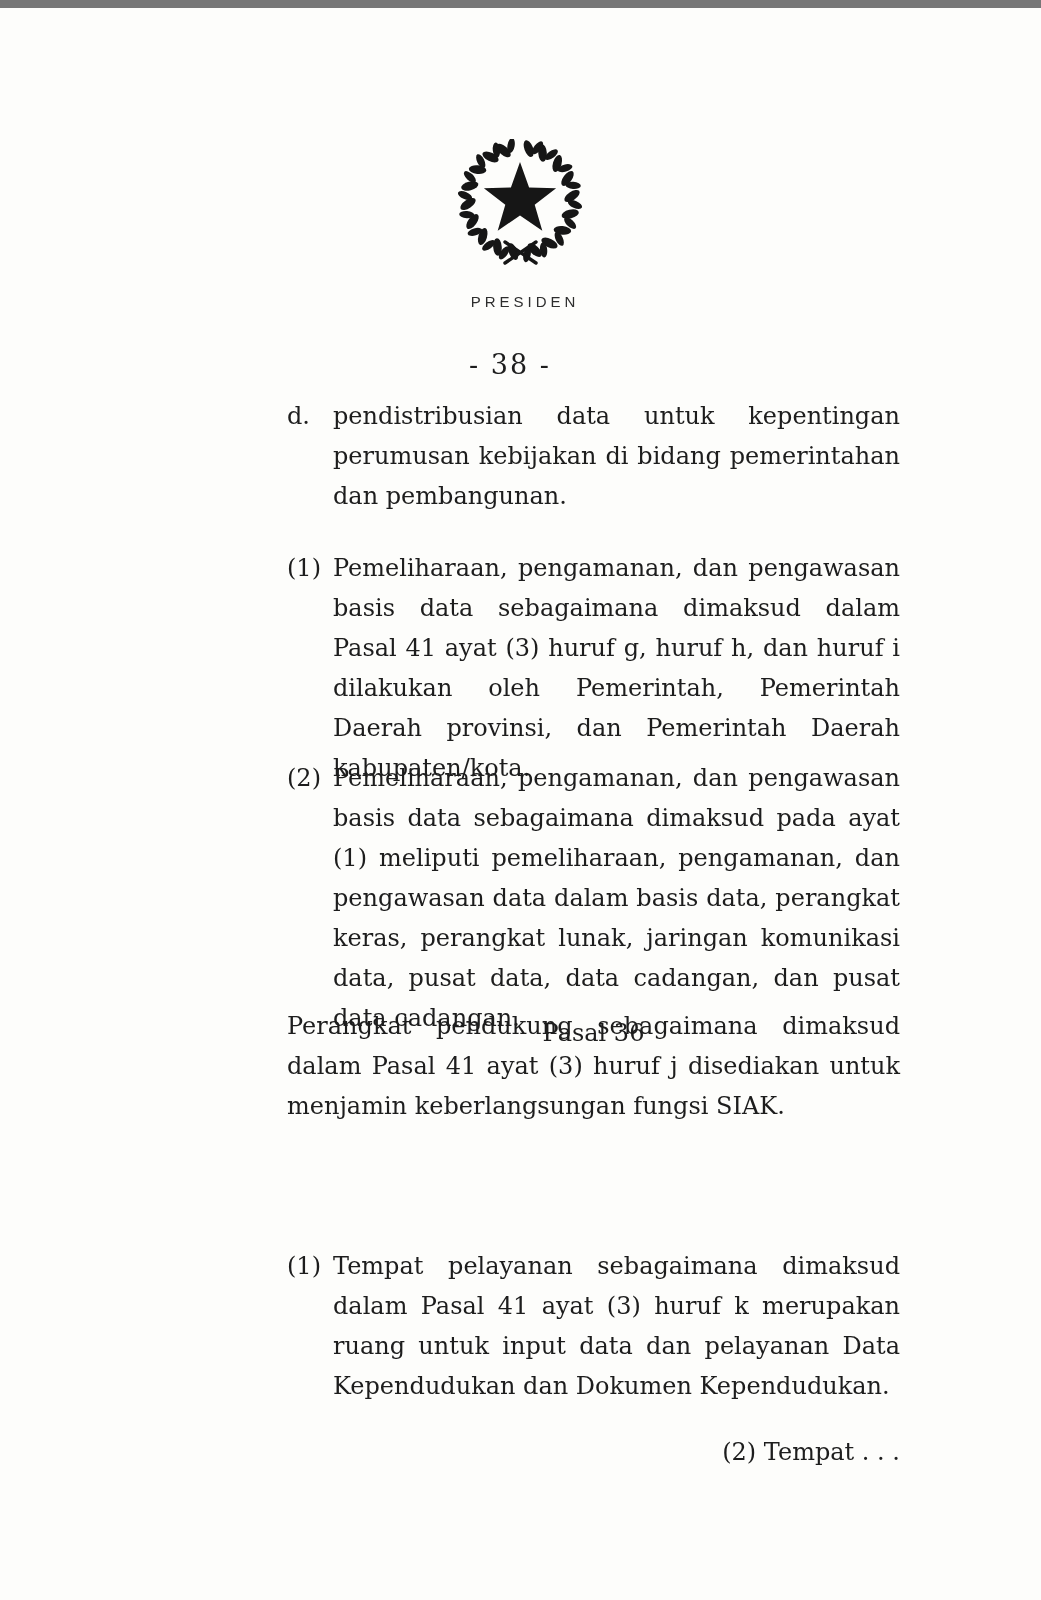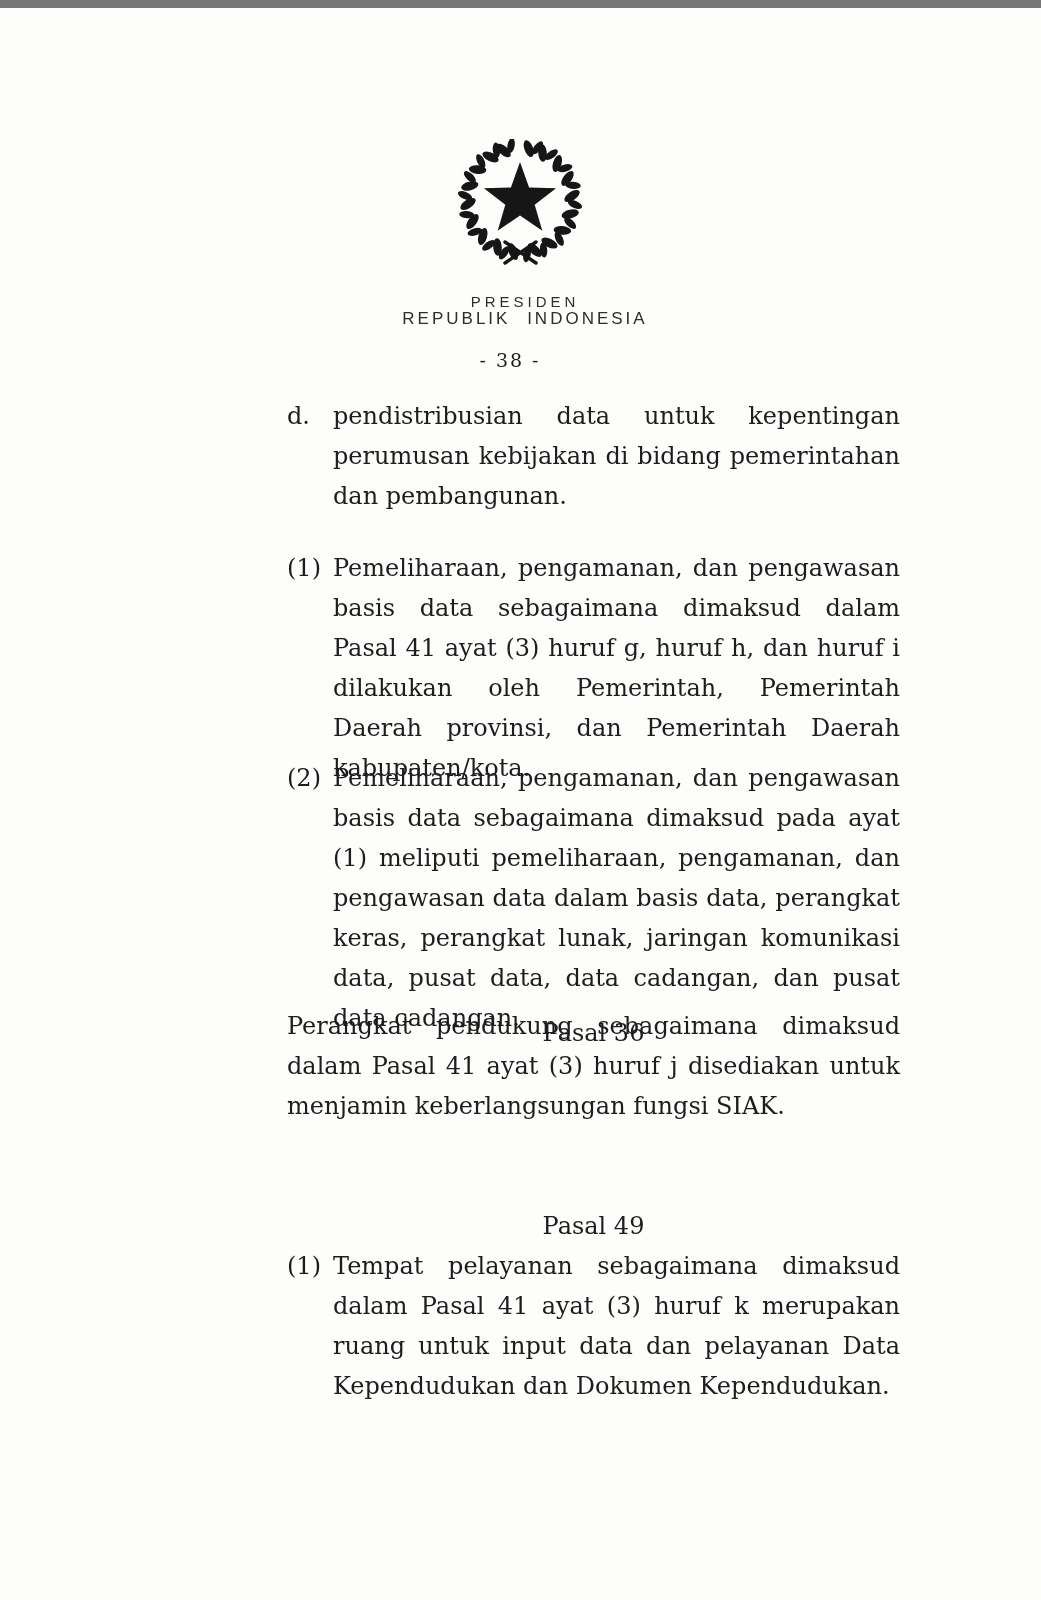--- a/index.html
+++ b/index.html
@@ -36,21 +36,21 @@
   }
   .lh1 { top: 285px; font-size: 15px; letter-spacing: 4px; }
   .lh2 { top: 301px; font-size: 17px; letter-spacing: 3px; word-spacing: 9px; }
 
   .page-number {
     position: absolute;
     top: 341px;
     left: 310px;
     width: 400px;
     text-align: center;
-    font-size: 19px;
+    font-size: 27px;
     letter-spacing: 2px;
   }
 
   
   .block {
     position: absolute;
     left: 287px;
     width: 613px;
     font-size: 24px;
     line-height: 40px;
@@ -108,21 +108,20 @@
       <use href="#lf" transform="translate(65 61) rotate(-110)"></use>
       <use href="#lf" transform="translate(65 61) rotate(-130)"></use>
       <use href="#lf" transform="translate(65 61) rotate(-150)"></use>
       <use href="#lf" transform="translate(65 61) rotate(-168)"></use>
       <path d="M50,103 L81,124 M81,103 L50,124" stroke="#161616" stroke-width="3.4" stroke-linecap="round" fill="none"></path>
     </g>
     <path fill="#161616" d="M65,23 L74.1,48.5 L101.1,49.3 L79.7,65.8 L87.3,91.7 L65,76.5 L42.7,91.7 L50.3,65.8 L28.9,49.3 L55.9,48.5 Z"></path>
   </svg>
 
   <div class="lh-line lh1">PRESIDEN</div>
-  <div class="lh-line lh2">REPUBLIK INDONESIA</div>
 
   <div class="page-number">- 38 -</div>
 
   <div class="block blk-d hang">
     <span class="marker">d.</span>
     <span>pendistribusian data untuk kepentingan perumusan kebijakan di bidang pemerintahan dan pembangunan.</span>
   </div>
 
 
   <div class="block blk-471 hang">
@@ -132,21 +131,21 @@
 
   <div class="block blk-472 hang">
     <span class="marker">(2)</span>
     <span>Pemeliharaan, pengamanan, dan pengawasan basis data sebagaimana dimaksud pada ayat (1) meliputi pemeliharaan, pengamanan, dan pengawasan data dalam basis data, perangkat keras, perangkat lunak, jaringan komunikasi data, pusat data, data cadangan, dan pusat data cadangan.</span>
   </div>
 
   <div class="block blk-h48 heading">Pasal 36</div>
 
   <div class="block blk-48 para">Perangkat pendukung sebagaimana dimaksud dalam Pasal 41 ayat (3) huruf j disediakan untuk menjamin keberlangsungan fungsi SIAK.</div>
 
-  <div class="block blk-h49 heading">Pasal 49</div>
 
   <div class="block blk-491 hang">
     <span class="marker">(1)</span>
     <span>Tempat pelayanan sebagaimana dimaksud dalam Pasal 41 ayat (3) huruf k merupakan ruang untuk input data dan pelayanan Data Kependudukan dan Dokumen Kependudukan.</span>
   </div>
 
+  <div class="catchword">(2) Tempat . . .</div>
 
 </div>
 
 </body></html>

